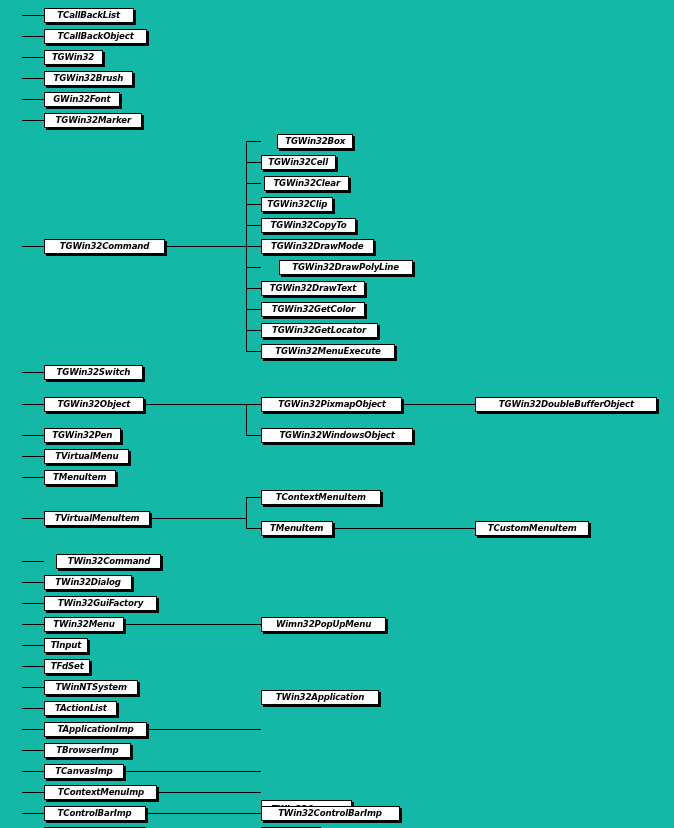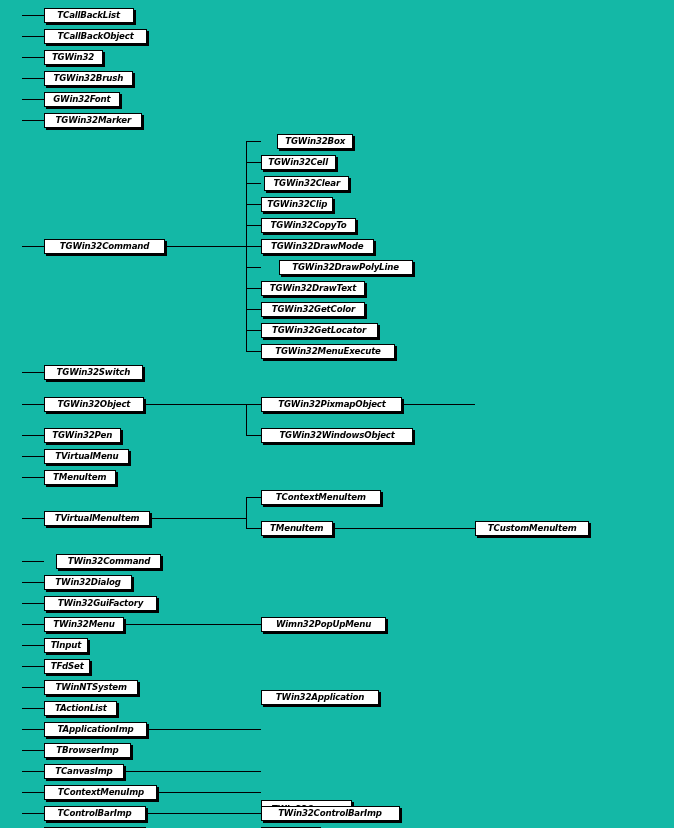--- a/index.html
+++ b/index.html
@@ -172,20 +172,23 @@
     </div>
     <div class="node" style="left: 44px; top: 397px; width: 100px;">
       <span class="label">TGWin32Object</span>
     </div>
     <div class="node" style="left: 261px; top: 397px; width: 141px;">
       <span class="label">TGWin32PixmapObject</span>
     </div>
     <div class="node" style="left: 261px; top: 428px; width: 152px;">
       <span class="label">TGWin32WindowsObject</span>
     </div>
+    <div class="node" style="left: 475px; top: 397px; width: 182px;">
+      <span class="label">TGWin32DoubleBufferObject</span>
+    </div>
     <div class="node" style="left: 44px; top: 428px; width: 77px;">
       <span class="label">TGWin32Pen</span>
     </div>
     <div class="node" style="left: 44px; top: 449px; width: 85px;">
       <span class="label">TVirtualMenu</span>
     </div>
     <div class="node" style="left: 44px; top: 470px; width: 72px;">
       <span class="label">TMenuItem</span>
     </div>
     <div class="node" style="left: 44px; top: 511px; width: 106px;">

